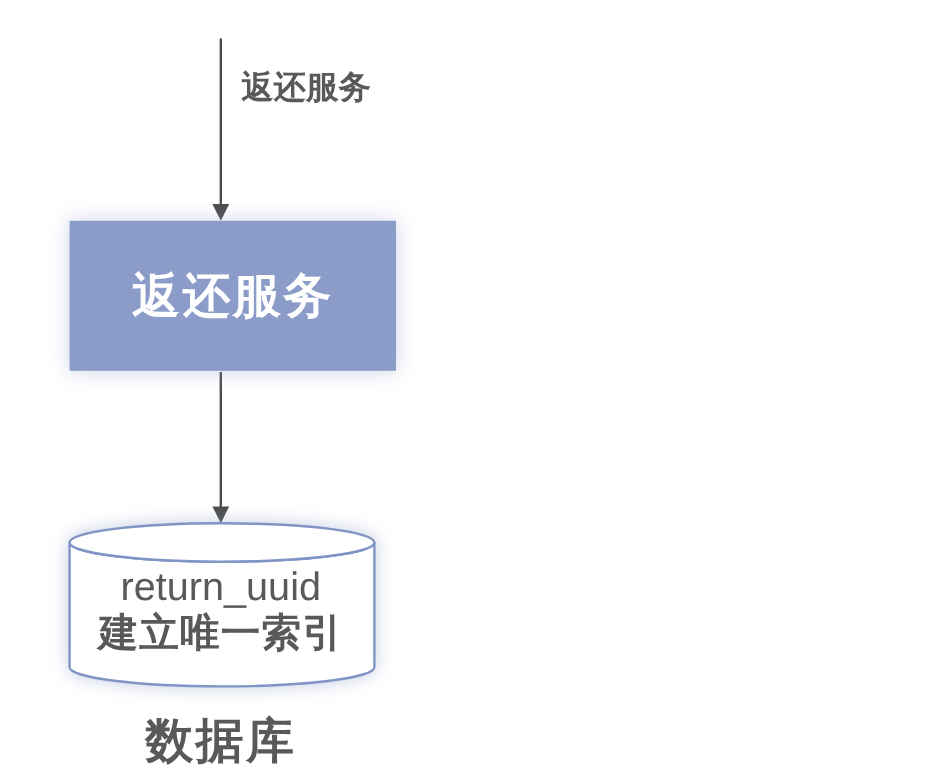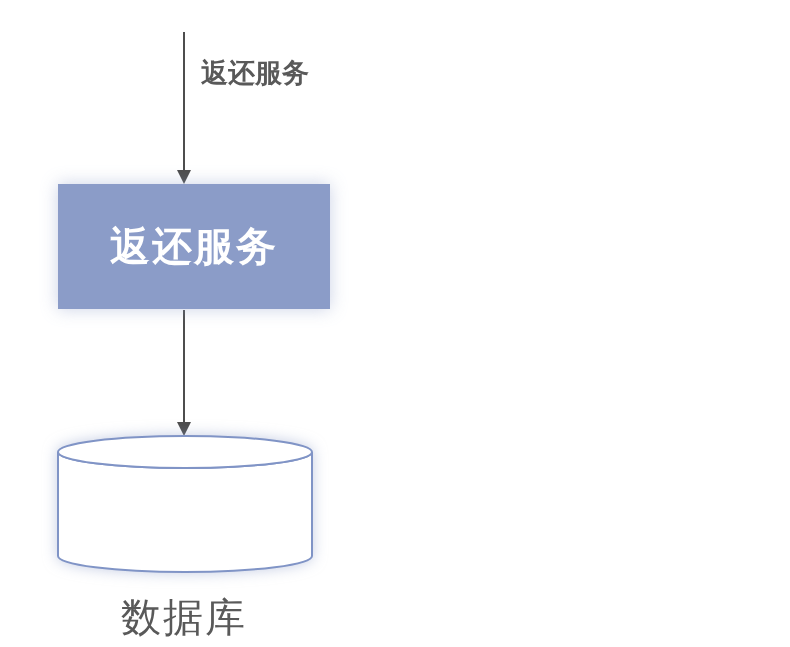--- a/index.html
+++ b/index.html
@@ -93,21 +93,21 @@
     letter-spacing: 1px;
   }
   .db-caption {
     position: absolute;
     left: 58px;
     top: 590px;
     width: 252px;
     text-align: center;
     color: var(--text, #595959);
     font-size: 40px;
-    font-weight: 400;
+    font-weight: 700;
     letter-spacing: 2px;
   }
 </style>
 </head>
 <body>
 
 <div class="canvas">
 
   <svg class="arrows" viewBox="0 0 790 647" aria-hidden="true">
     <g>
@@ -126,16 +126,20 @@
 
   <div class="service-box">
     <span class="service-box-label">返还服务</span>
   </div>
 
   <svg class="cylinder-svg" width="258" height="140" viewBox="0 0 258 140" aria-hidden="true">
     <path class="cyl-shape" d="M 2 17 L 2 121 A 127 16 0 0 0 256 121 L 256 17 A 127 16 0 0 1 2 17 Z"></path>
     <ellipse class="cyl-shape" cx="129" cy="17" rx="127" ry="16"></ellipse>
   </svg>
 
+  <div class="db-text">
+    <div class="db-line1">return_uuid</div>
+    <div class="db-line2">建立唯一索引</div>
+  </div>
 
   <div class="db-caption">数据库</div>
 
 </div>
 
 </body></html>

